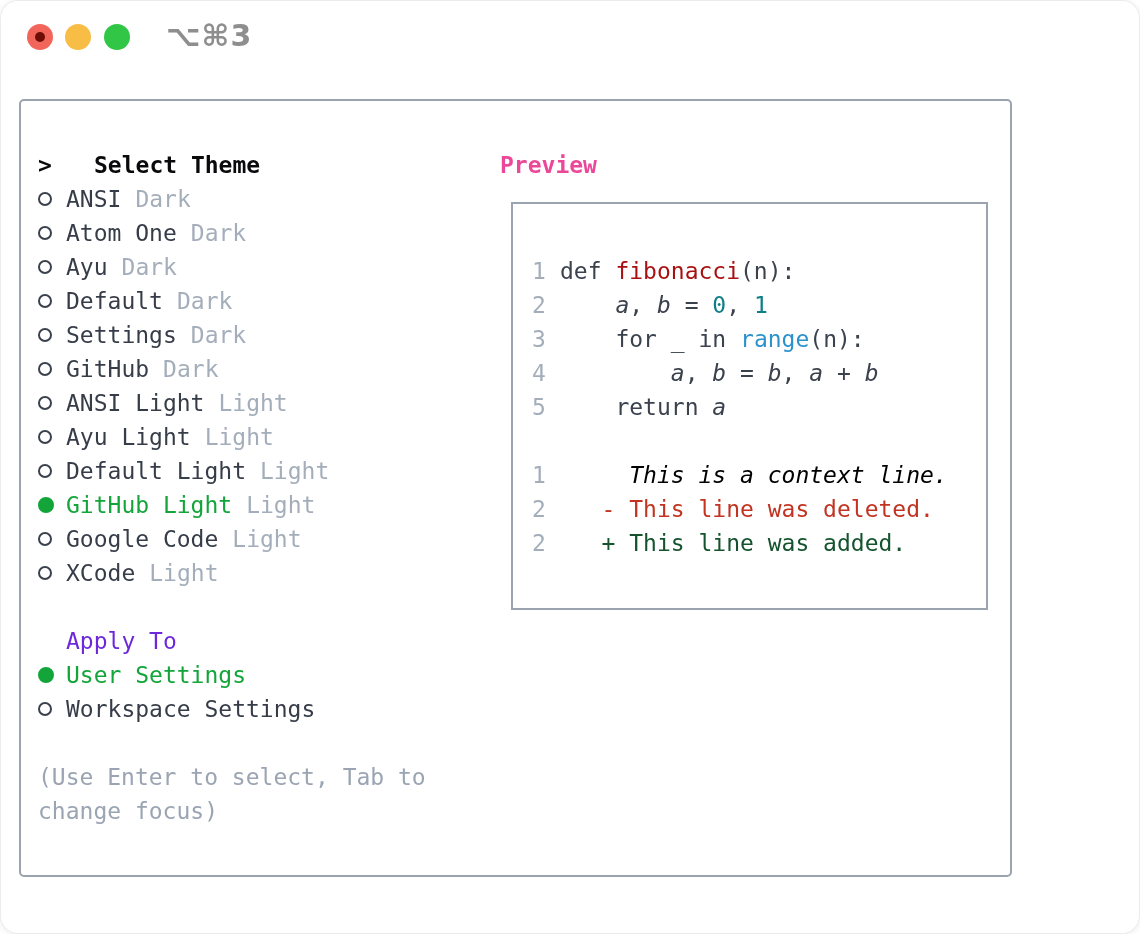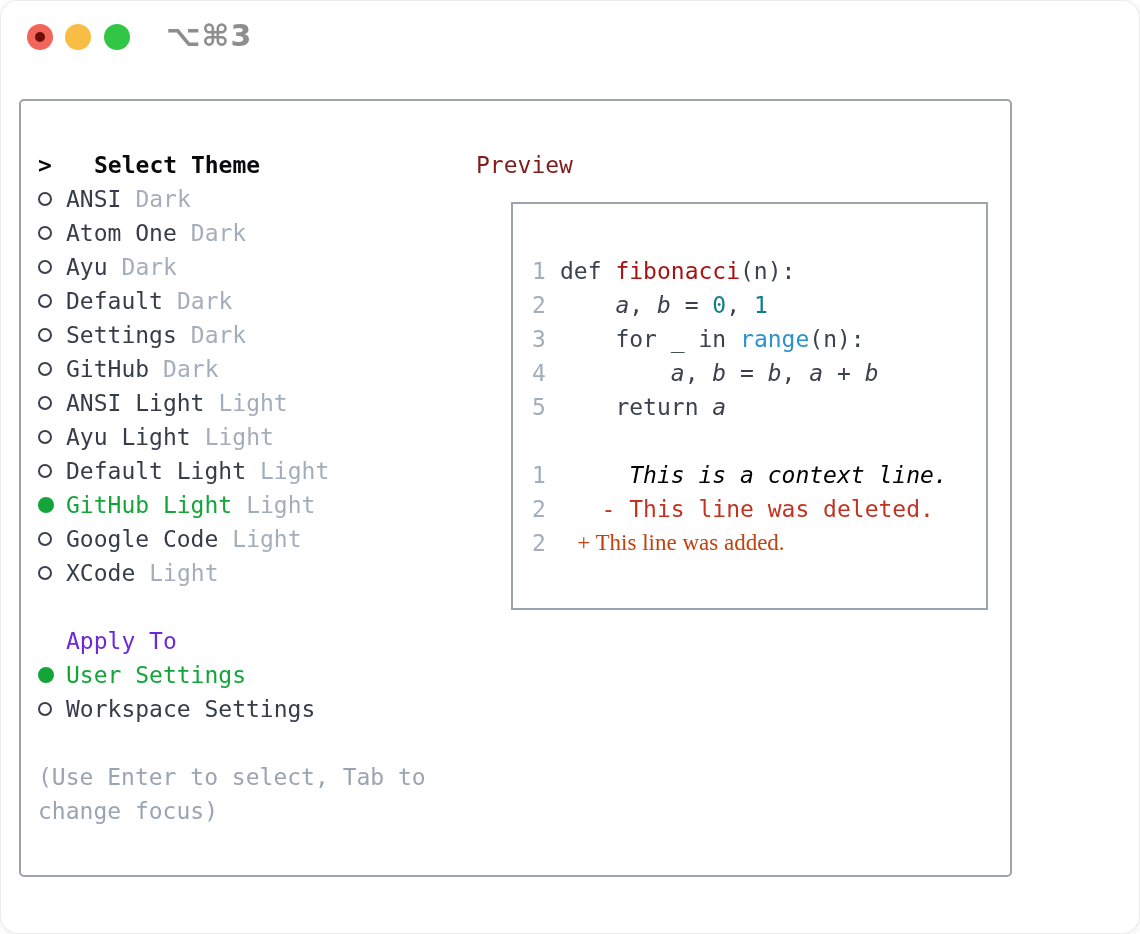--- a/index.html
+++ b/index.html
@@ -33,38 +33,38 @@
   .prefix{font-weight:700;color:#0a0a0c;}
   .header-label{font-weight:700;color:#0a0a0c;margin-left:28px;}
   .apply-label{color:#6d28d9;}
   .circle{width:14px;height:14px;border:2px solid #3a414c;border-radius:50%;box-sizing:border-box;background:transparent;}
   .circle.on{width:16px;height:16px;border-color:#13a53a;background:#13a53a;}
   .name{color:#363d48;}
   .variant{color:#a4aebb;margin-left:14px;}
   .sel .name{color:#13a53a;}
   .help{margin-top:0;width:420px;color:#9aa4b2;font-size:23px;line-height:34px;white-space:normal;}
   
-  .preview-header{position:absolute;left:455px;top:47px;height:34px;display:flex;align-items:center;font-size:23px;font-weight:400;color:#7f1d1d;}
+  .preview-header{position:absolute;left:479px;top:47px;height:34px;display:flex;align-items:center;font-size:23px;font-weight:700;color:#ec4899;}
   .preview-box{
     position:absolute;left:490px;top:101px;width:477px;height:408px;
     border:2px solid #9aa3ae;background:#fff;box-sizing:border-box;
   }
   .code-wrap{position:absolute;left:19px;top:50px;font-size:23px;line-height:34px;}
   .code-line{display:flex;align-items:center;height:34px;white-space:pre;}
   .ln{display:inline-block;width:28px;flex:0 0 28px;color:#a4aebb;}
   .code{white-space:pre;color:#3b424d;}
   .tk-plain{color:#3b424d;}
   .tk-keyword{color:#3b424d;}
   .tk-function{color:#a81111;}
   .tk-number{color:#0e7e87;}
   .tk-builtin{color:#2b92cc;text-align:center;}
   .tk-variable{color:#3b424d;font-style:italic;}
   .code.ctx{color:#000000;font-style:italic;}
   .code.del{color:#c23421;}
-  .code.add{color:#c2410c;font-family:Liberation Serif, serif;}
+  .code.add{color:#14532d;}
 </style>
 </head>
 <body>
 
 <div class="window">
   <div class="titlebar">
     <span class="tl close">
         <span class="tl-dot"></span>
       </span>
     <span class="tl min"></span>

